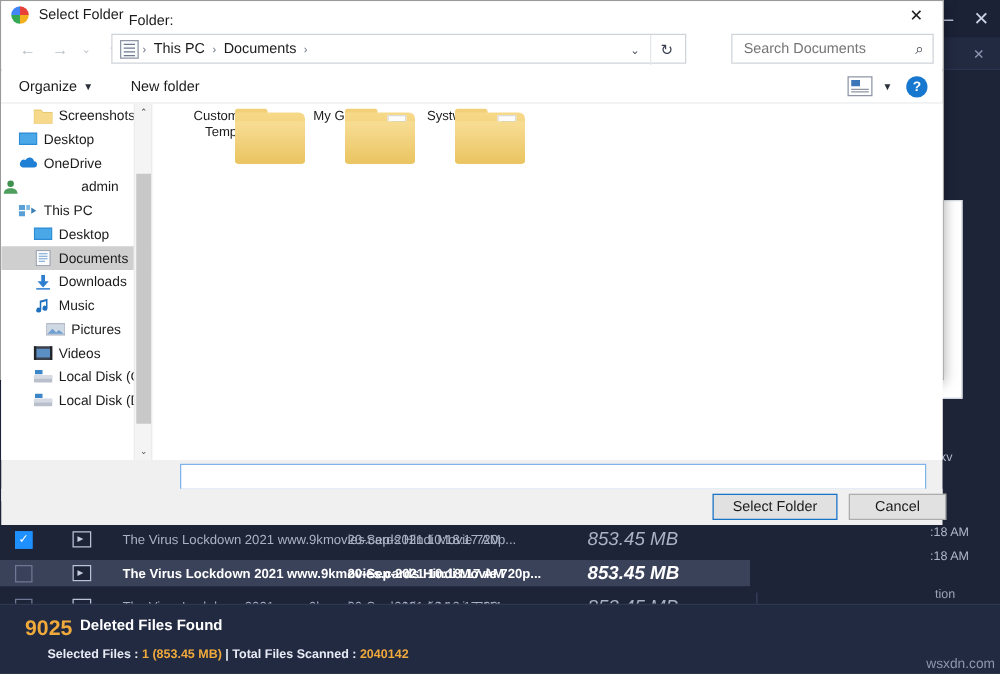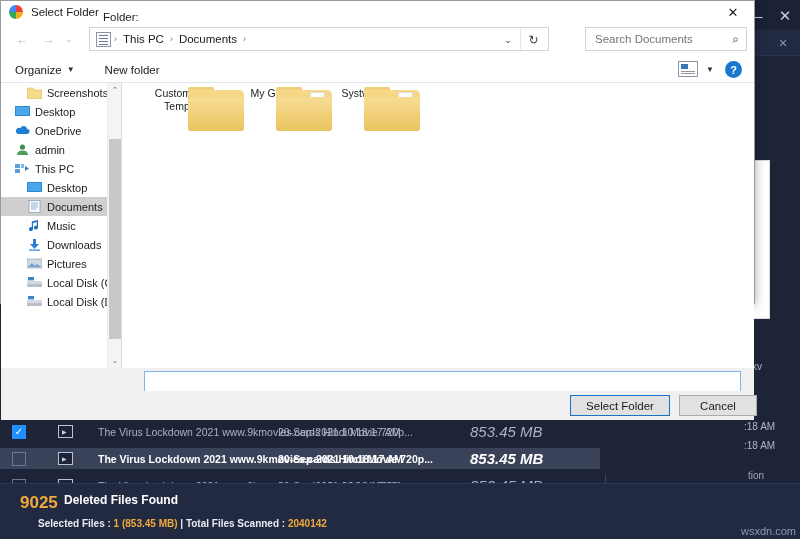--- a/index.html
+++ b/index.html
@@ -530,21 +530,21 @@
                 <rect x="1" y="2" width="13" height="8" fill="#4aa7e8"></rect>
               </svg></span>
             <span>Desktop</span>
           </div>
           <div class="tree-item" style="padding-left: 14px;">
             <span class="tree-icon"><svg width="15" height="13">
                 <path d="M3 10h9a2.5 2.5 0 0 0 .2-5 3.6 3.6 0 0 0-6.8-1A2.6 2.6 0 0 0 3 10z" fill="#1e7fd4"></path>
               </svg></span>
             <span>OneDrive</span>
           </div>
-          <div class="tree-item" style="padding-left: 14px;">
+          <div class="tree-item" style=" gap: 44px;">
             <span class="tree-icon"><svg width="15" height="13">
                 <circle cx="7.5" cy="4" r="2.6" fill="#3f8f4e"></circle>
                 <path d="M2 12c0-3 2.5-4.4 5.5-4.4S13 9 13 12z" fill="#4e9e5d"></path>
               </svg></span>
             <span>admin</span>
           </div>
           <div class="tree-item" style="padding-left: 14px;">
             <span class="tree-icon"><svg width="15" height="13">
                 <rect x="0" y="2" width="5" height="4" fill="#5a9fd6"></rect>
                 <rect x="0" y="7" width="5" height="4" fill="#5a9fd6"></rect>
@@ -562,37 +562,46 @@
           </div>
           <div class="tree-item selected" style="padding-left: 26px;">
             <span class="tree-icon"><svg width="15" height="13">
                 <rect x="2" y="0.5" width="11" height="12" fill="#fafbfd" stroke="#8e96a5" stroke-width=".7"></rect>
                 <path d="M4 3h7M4 5h7M4 7h7M4 9h5" stroke="#6f9fd0" stroke-width=".8"></path>
               </svg></span>
             <span>Documents</span>
           </div>
           <div class="tree-item" style="padding-left: 26px;">
             <span class="tree-icon"><svg width="15" height="13">
-                <path d="M11 1v7.5a2 2 0 1 1-1.2-1.8V3L6 3.9v6.1a2 2 0 1 1-1.2-1.8V2.6z" fill="#1f6fbf"></path>
-              </svg></span>
-            <span>Music</span>
-          </div>
-          <div class="tree-item" style="padding-left: 26px;">
-            <span class="tree-icon"><svg width="15" height="13">
                 <path d="M6 1h3v5h3l-4.5 5L3 6h3z" fill="#2f7fd0"></path>
                 <rect x="2" y="11.5" width="11" height="1.2" fill="#2f7fd0"></rect>
               </svg></span>
             <span>Downloads</span>
           </div>
           <div class="tree-item" style="padding-left: 26px;">
             <span class="tree-icon"><svg width="15" height="13">
+                <path d="M11 1v7.5a2 2 0 1 1-1.2-1.8V3L6 3.9v6.1a2 2 0 1 1-1.2-1.8V2.6z" fill="#1f6fbf"></path>
+              </svg></span>
+            <span>Music</span>
+          </div>
+          <div class="tree-item" style="padding-left: 36px;">
+            <span class="tree-icon"><svg width="15" height="13">
                 <rect x="0" y="2" width="15" height="9" fill="#cfd9e4" stroke="#8e96a5" stroke-width=".6"></rect>
                 <path d="M1 10l4-4 3 3 2-2 4 3z" fill="#6f9fd0"></path>
               </svg></span>
             <span>Pictures</span>
+          </div>
+          <div class="tree-item" style="padding-left: 26px;">
+            <span class="tree-icon"><svg width="15" height="13">
+                <rect x="0" y="1" width="15" height="11" fill="#3b3f4a"></rect>
+                <rect x="2" y="3" width="11" height="7" fill="#5b8fc4"></rect>
+                <rect x="0" y="1" width="2" height="11" fill="#22252c"></rect>
+                <rect x="13" y="1" width="2" height="11" fill="#22252c"></rect>
+              </svg></span>
+            <span>Videos</span>
           </div>
           <div class="tree-item" style="padding-left: 26px;">
             <span class="tree-icon"><svg width="15" height="13">
                 <rect x="0" y="5" width="15" height="6" rx="1" fill="#b9c0cb"></rect>
                 <rect x="0" y="5" width="15" height="3" fill="#d6dbe3"></rect>
                 <rect x="1" y="1" width="6" height="3.4" fill="#3b86c8"></rect>
               </svg></span>
             <span>Local Disk (C:)</span>
           </div>
           <div class="tree-item" style="padding-left: 26px;">

